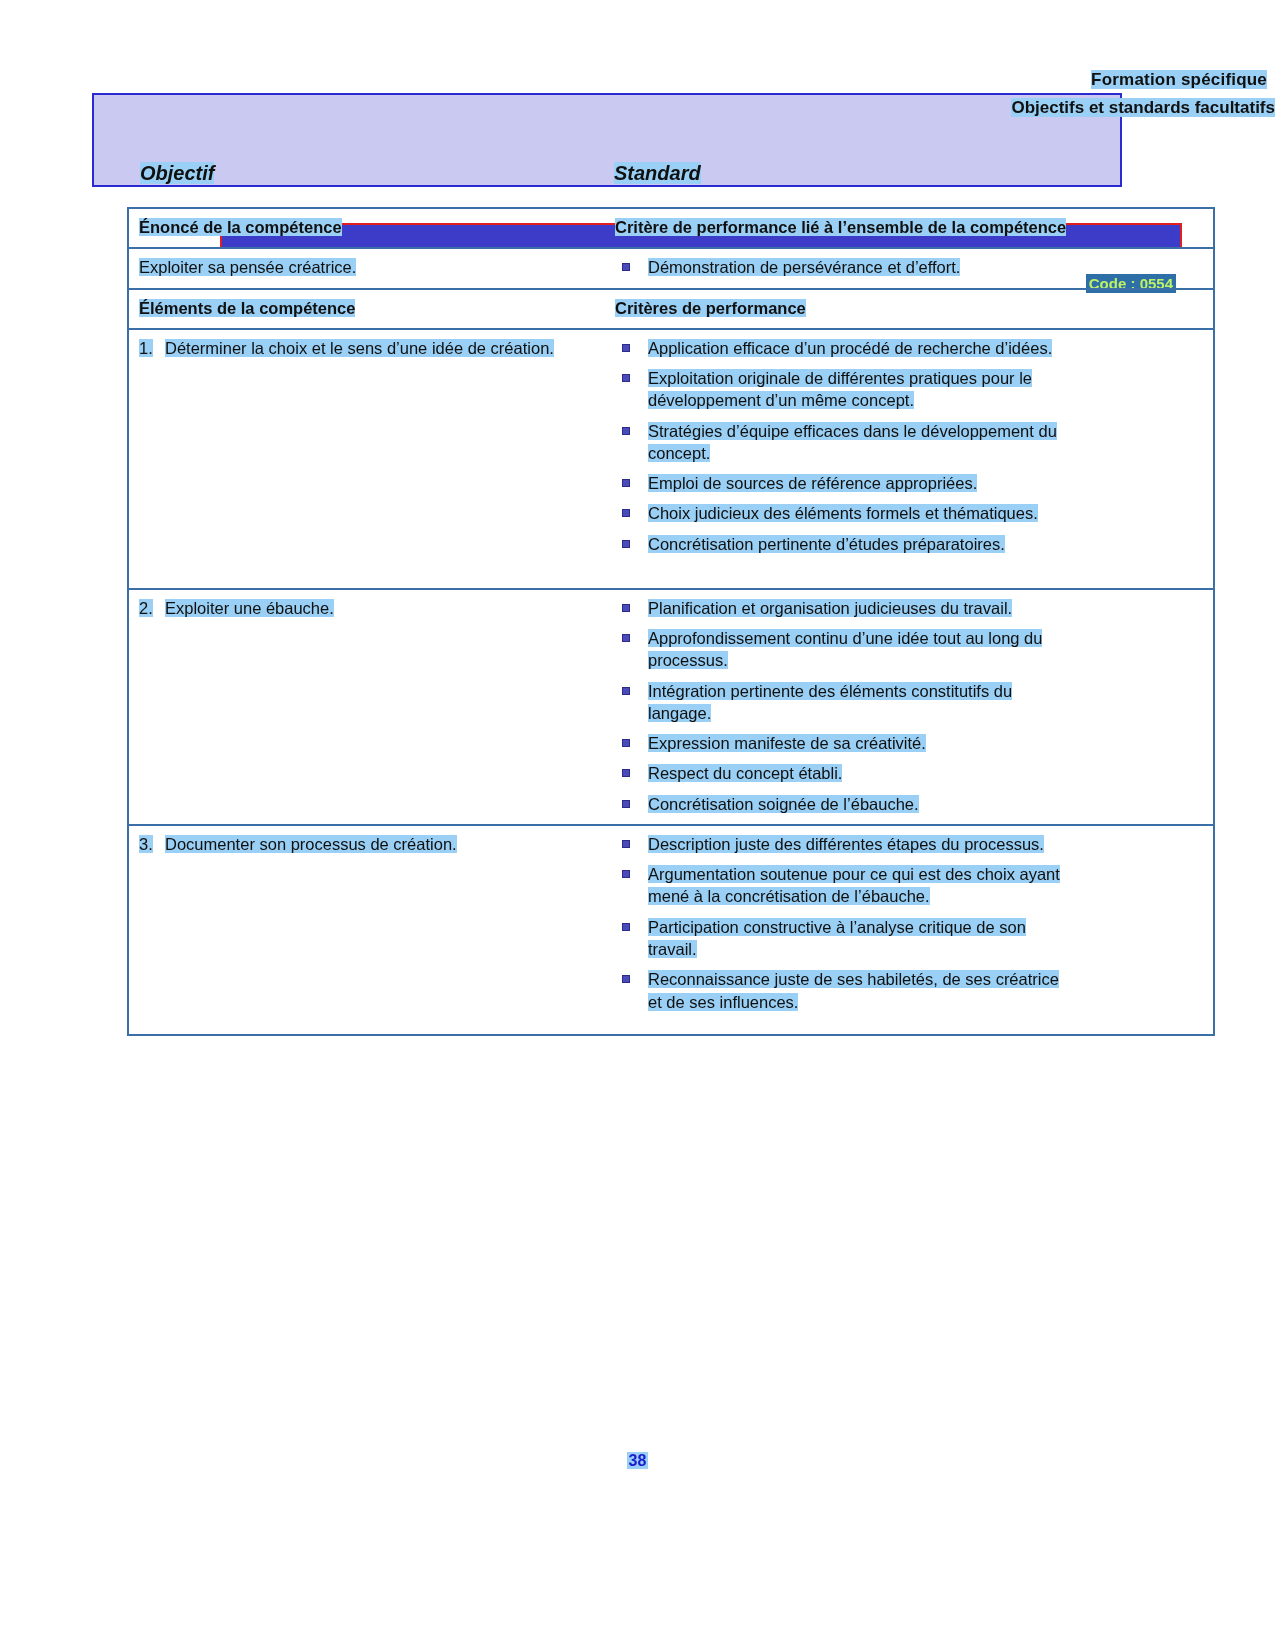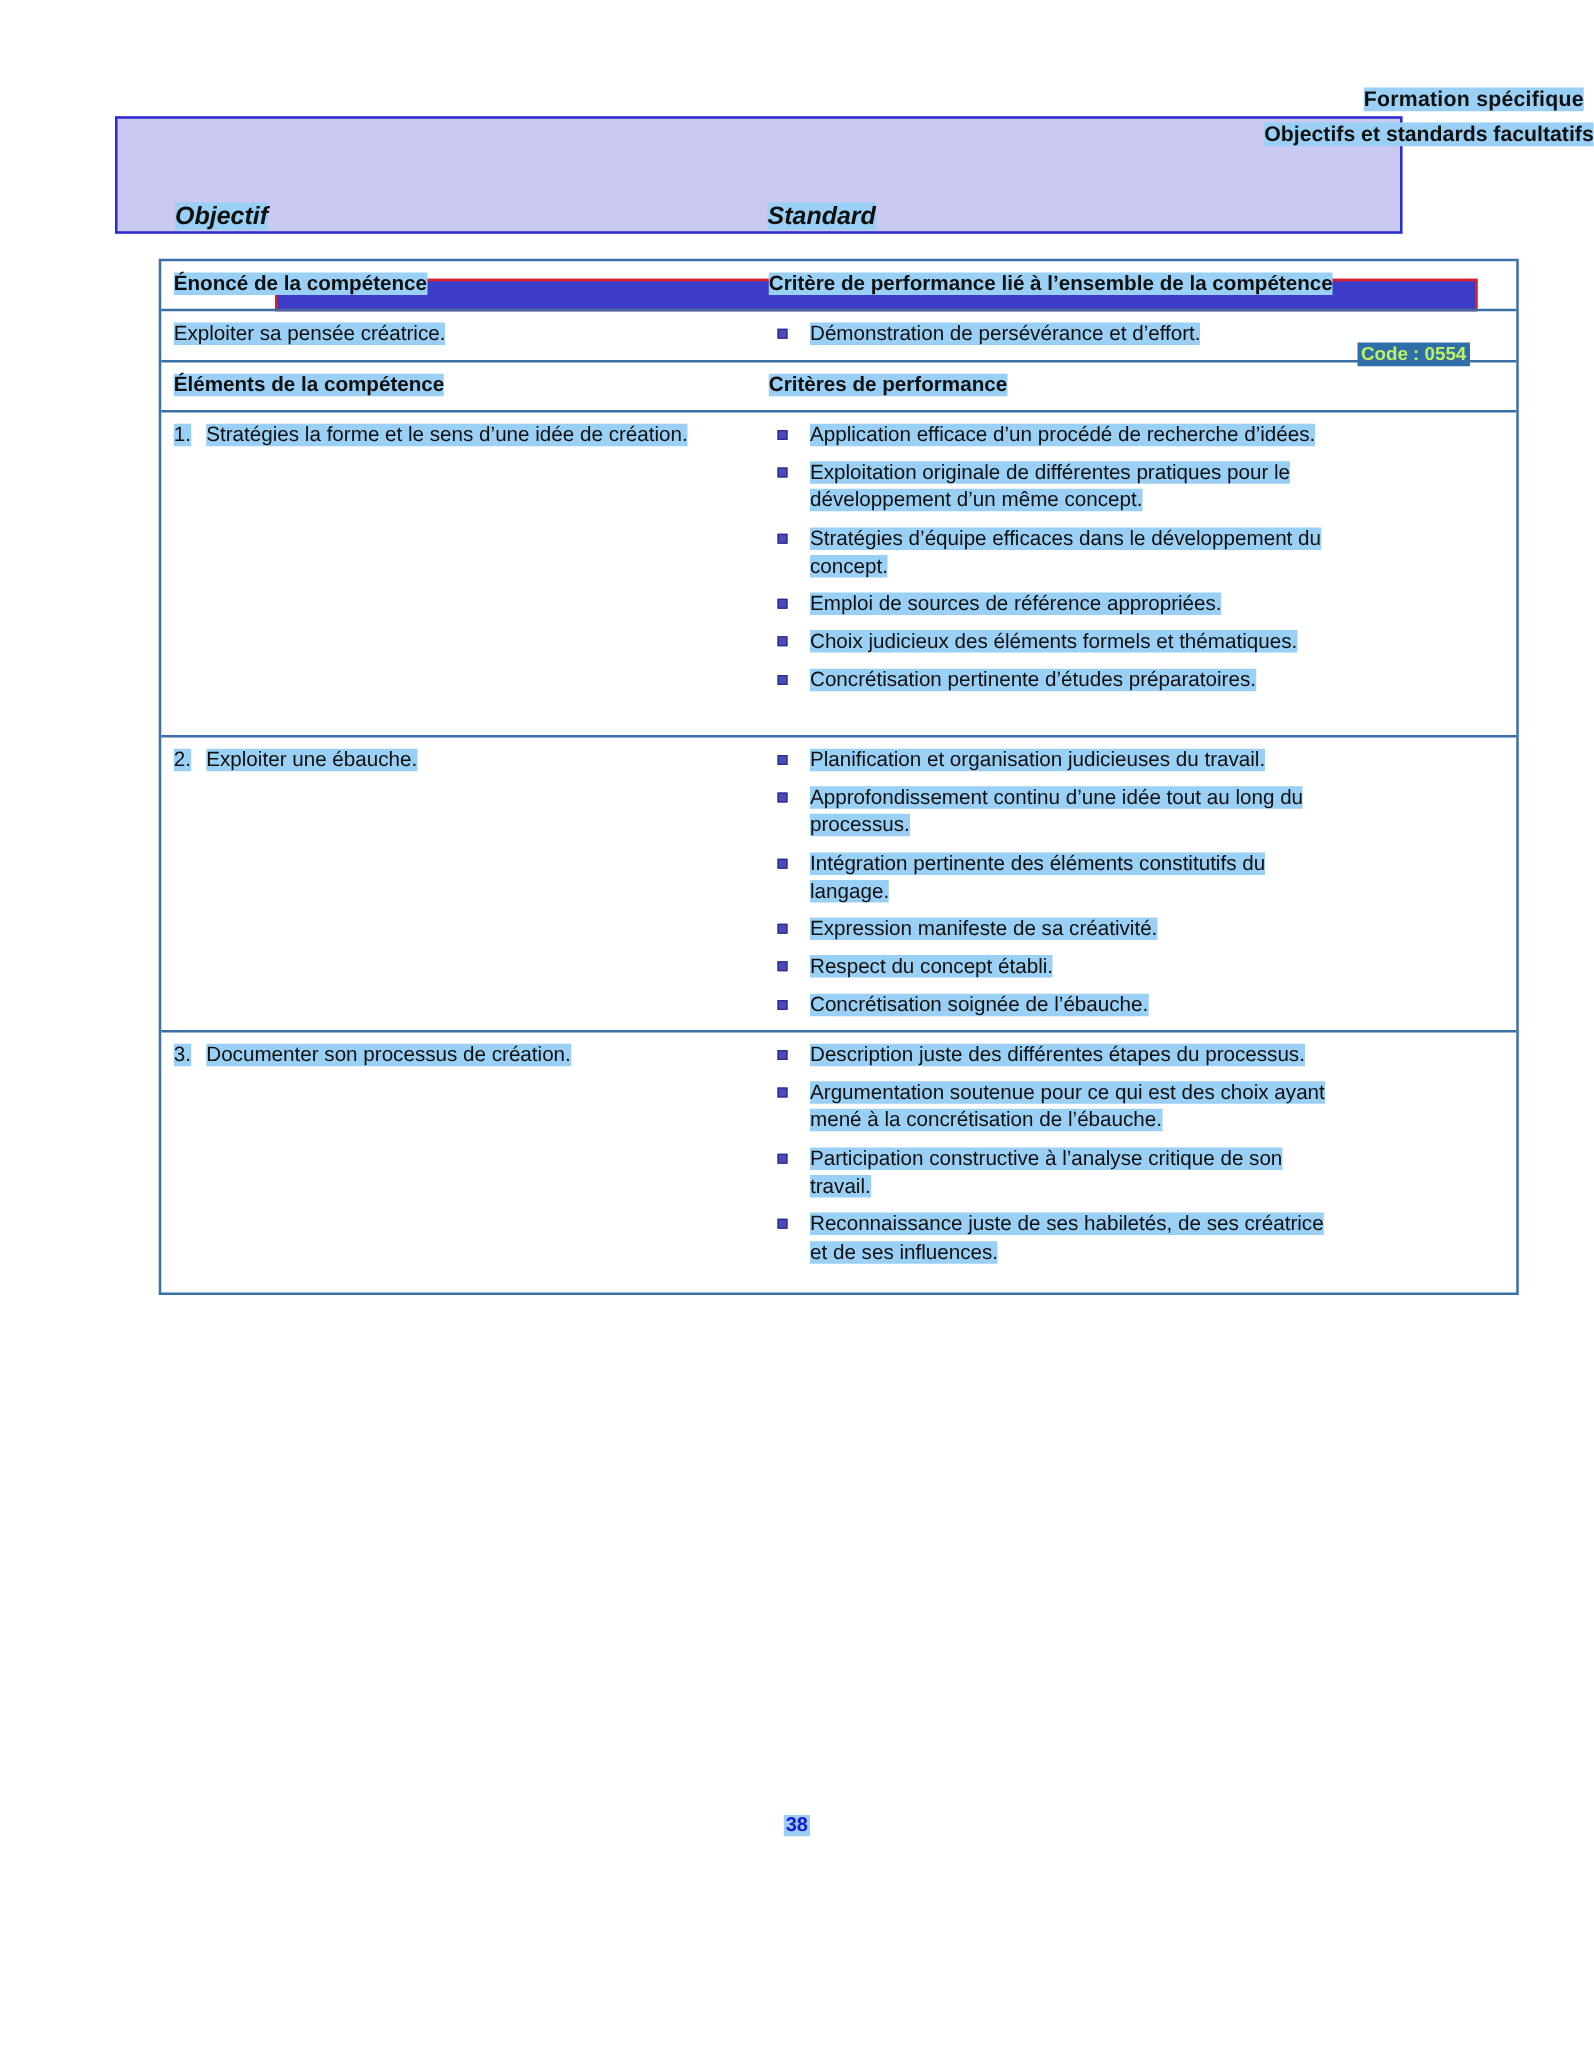--- a/index.html
+++ b/index.html
@@ -263,21 +263,21 @@
       </div>
       <div class="cell-right">
         <div class="hdr-text"><span class="txt">Critères de performance</span></div>
       </div>
     </div>
 
     <div class="row">
       <div class="cell-left tall-left">
         <div class="elem-item">
           <div class="elem-num"><span class="txt">1.</span></div>
-          <div class="elem-body"><span class="txt">Stratégies la forme et le sens d’une idée de création.</span></div>
+          <div class="elem-body"><span class="txt">Déterminer la choix et le sens d’une idée de création.</span></div>
         </div>
       </div>
       <div class="cell-right">
         <ul class="bullets">
           <li><span class="bullet-dot"></span><span class="txt">Application efficace d’un procédé de recherche d’idées.</span></li>
           <li><span class="bullet-dot"></span><span class="txt">Exploitation originale de différentes pratiques pour le développement d’un même concept.</span></li>
           <li><span class="bullet-dot"></span><span class="txt">Stratégies d’équipe efficaces dans le développement du concept.</span></li>
           <li><span class="bullet-dot"></span><span class="txt">Emploi de sources de référence appropriées.</span></li>
           <li><span class="bullet-dot"></span><span class="txt">Choix judicieux des éléments formels et thématiques.</span></li>
           <li><span class="bullet-dot"></span><span class="txt">Concrétisation pertinente d’études préparatoires.</span></li>

